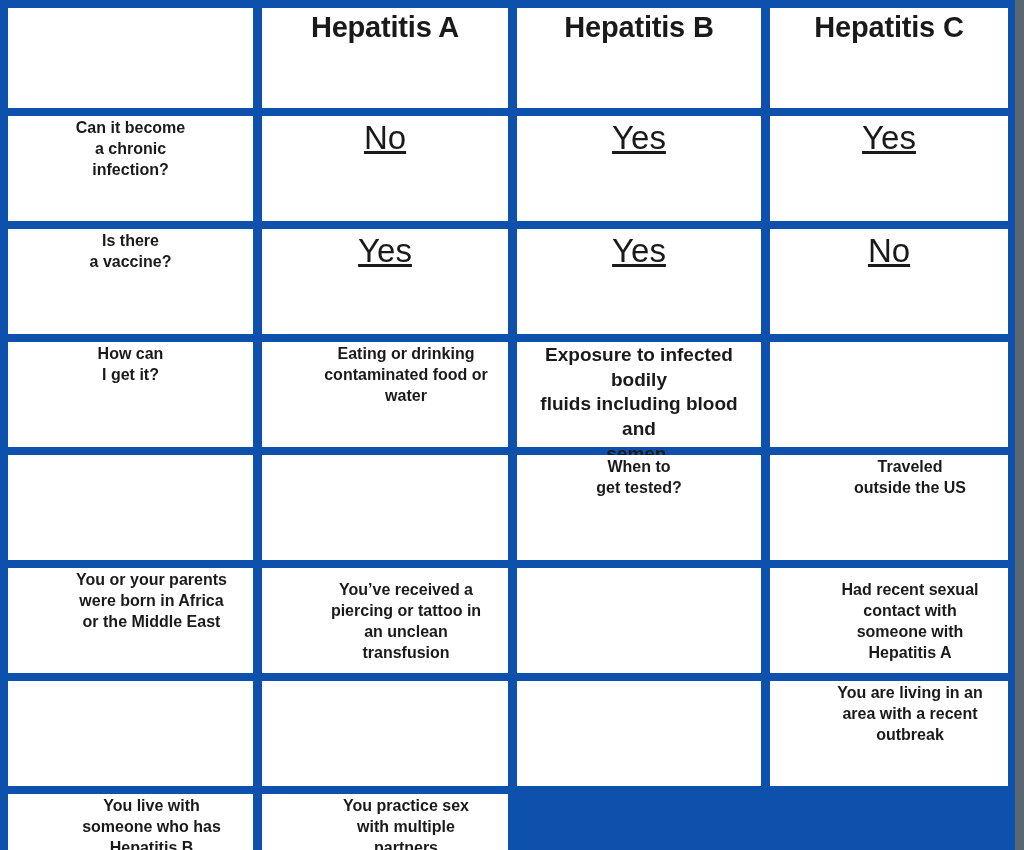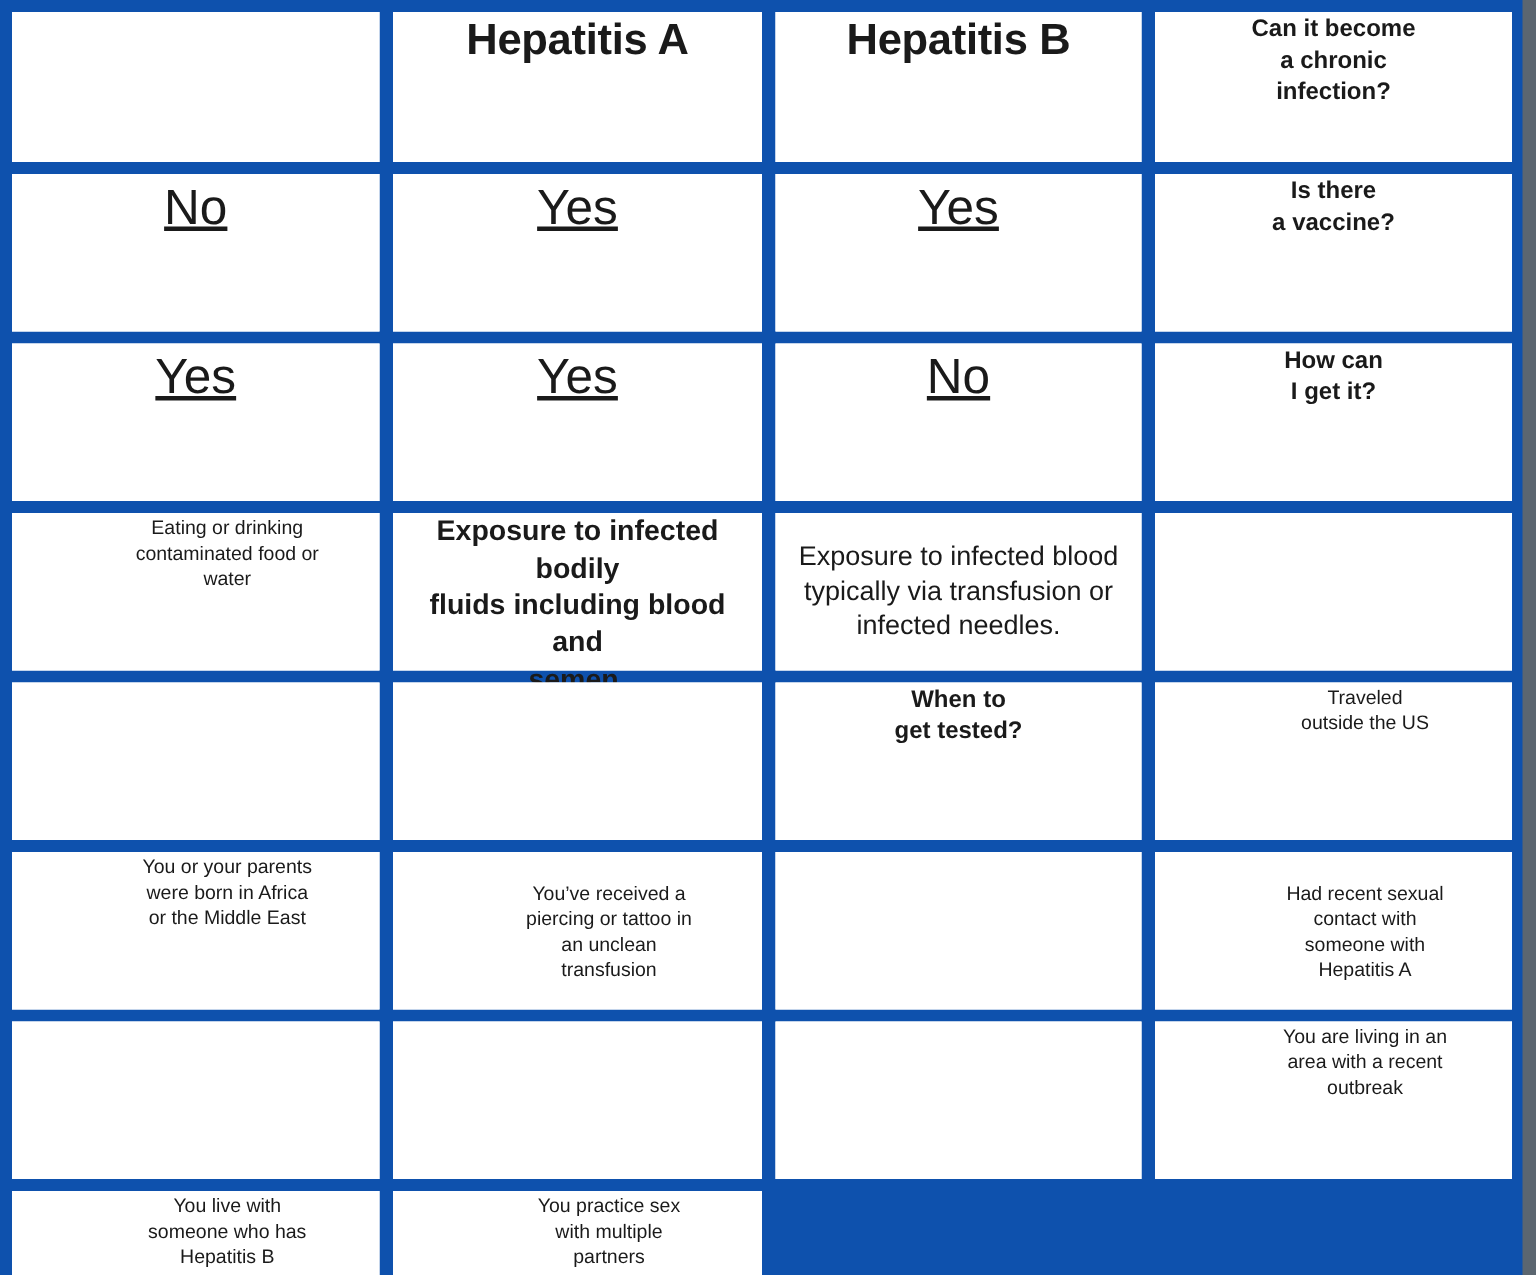--- a/index.html
+++ b/index.html
@@ -94,22 +94,22 @@
     line-height: 1.30;
   }
 
   .note-sm .txt {
     font-size: 18px;
     font-weight: normal;
     line-height: 1.30;
   }
 
   .note-lg .txt {
-    font-size: 13px;
-    font-weight: normal;
+    font-size: 16px;
+    font-weight: bold;
     line-height: 1.32;
     padding-left: 48px;
   }
 
   
   .overflow .txt {
     position: absolute;
     left: 0;
     top: 50%;
     transform: translateY(-50%);
@@ -126,20 +126,23 @@
 
     <div class="cell empty">
       <span class="txt"></span>
     </div>
     <div class="cell hdr">
       <span class="txt">Hepatitis A</span>
     </div>
     <div class="cell hdr">
       <span class="txt">Hepatitis B</span>
     </div>
+    <div class="cell hdr">
+      <span class="txt">Hepatitis C</span>
+    </div>
 
     <div class="cell rowlabel">
       <span class="txt">Can it become
 a chronic
 infection?</span>
     </div>
     <div class="cell big">
       <span class="txt">No</span>
     </div>
     <div class="cell big">
@@ -169,25 +172,20 @@
     </div>
     <div class="cell note-lg">
       <span class="txt">Eating or drinking
 contaminated food or
 water</span>
     </div>
     <div class="cell note">
       <span class="txt">Exposure to infected bodily
 fluids including blood and
 semen.</span>
-    </div>
-    <div class="cell note-sm overflow">
-      <span class="txt">Exposure to infected  blood
-typically via transfusion or
-infected needles.</span>
     </div>
 
     <div class="cell empty">
       <span class="txt"></span>
     </div>
     <div class="cell note empty">
       <span class="txt"></span>
     </div>
     <div class="cell note empty">
       <span class="txt"></span>

